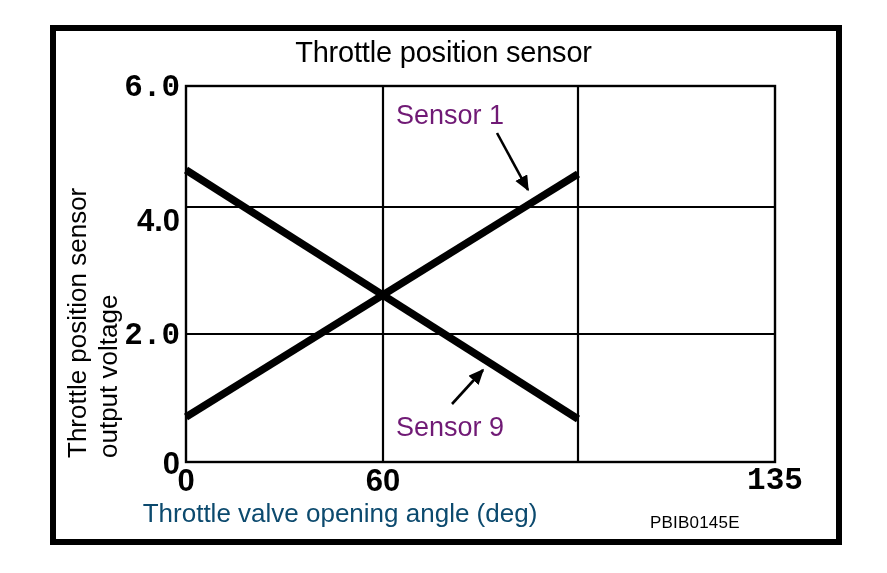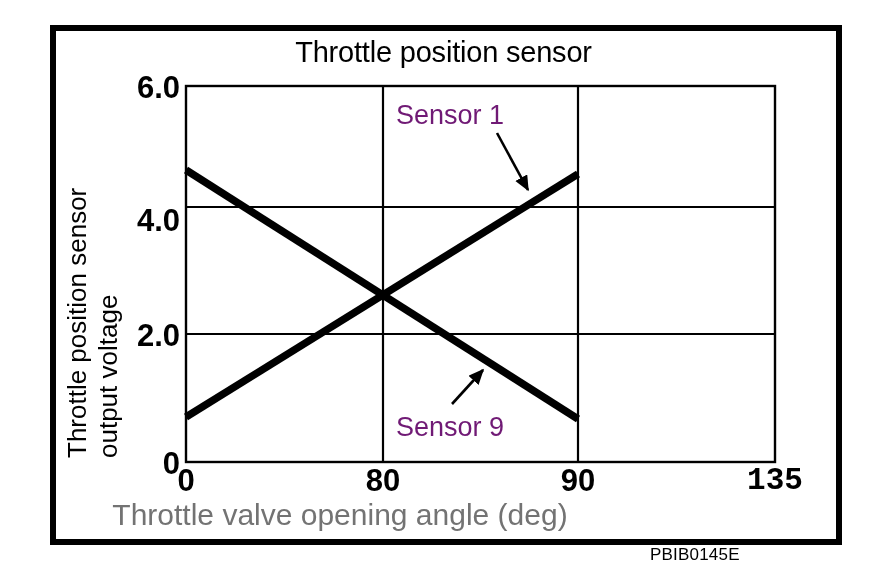--- a/index.html
+++ b/index.html
@@ -55,22 +55,22 @@
     letter-spacing: -0.2px;
     white-space: nowrap;
   }
 
   .xaxis-title {
     position: absolute;
     left: 60px;
     top: 498px;
     width: 560px;
     text-align: center;
-    font-size: 30px;
-    color: #737373;
+    font-size: 26px;
+    color: #0c4a6e;
     white-space: nowrap;
   }
 
   .yaxis-title {
     position: absolute;
     left: 0px;
     top: 0px;
     width: 420px;
     height: 64px;
     transform-origin: 0 0;
@@ -101,40 +101,38 @@
   }
 
   .code-label {
     position: absolute;
     left: 650px;
     top: 513px;
     font-size: 17px;
     color: #000000;
     letter-spacing: 0.2px;
     white-space: nowrap;
-    margin-top: 32px;
   }
 </style>
 </head>
 <body>
 
 <div id="figure">
 
   <div id="frame"></div>
 
   <div class="title-text">Throttle position sensor</div>
 
-  <div class="tick-label ytick" style="left:96px; top:70px;">6.0</div>
+  <div class="tick-label ytick" style="left:96px; top:70px;font-family:Liberation Mono, monospace;">6.0</div>
   <div class="tick-label ytick" style="left:96px; top:191px;margin-top:12px;">4.0</div>
-  <div class="tick-label ytick" style="left:96px; top:318px;">2.0</div>
+  <div class="tick-label ytick" style="left:96px; top:318px;font-family:Liberation Mono, monospace;">2.0</div>
   <div class="tick-label ytick" style="left:96px; top:446px;">0</div>
 
   <div class="tick-label xtick" style="left:141px; top:463px;">0</div>
-  <div class="tick-label xtick" style="left:338px; top:463px;">80</div>
-  <div class="tick-label xtick" style="left:533px; top:463px;">90</div>
+  <div class="tick-label xtick" style="left:338px; top:463px;">60</div>
   <div class="tick-label xtick" style="left:730px; top:463px;font-family:Liberation Mono, monospace;">135</div>
 
   <div class="xaxis-title">Throttle valve opening angle (deg)</div>
 
   <div class="yaxis-title">
     <span class="l1">Throttle position sensor</span>
     <span class="l2">output voltage</span>
   </div>
 
   <div class="series-label" style="left:396px; top:100px;">Sensor 1</div>

